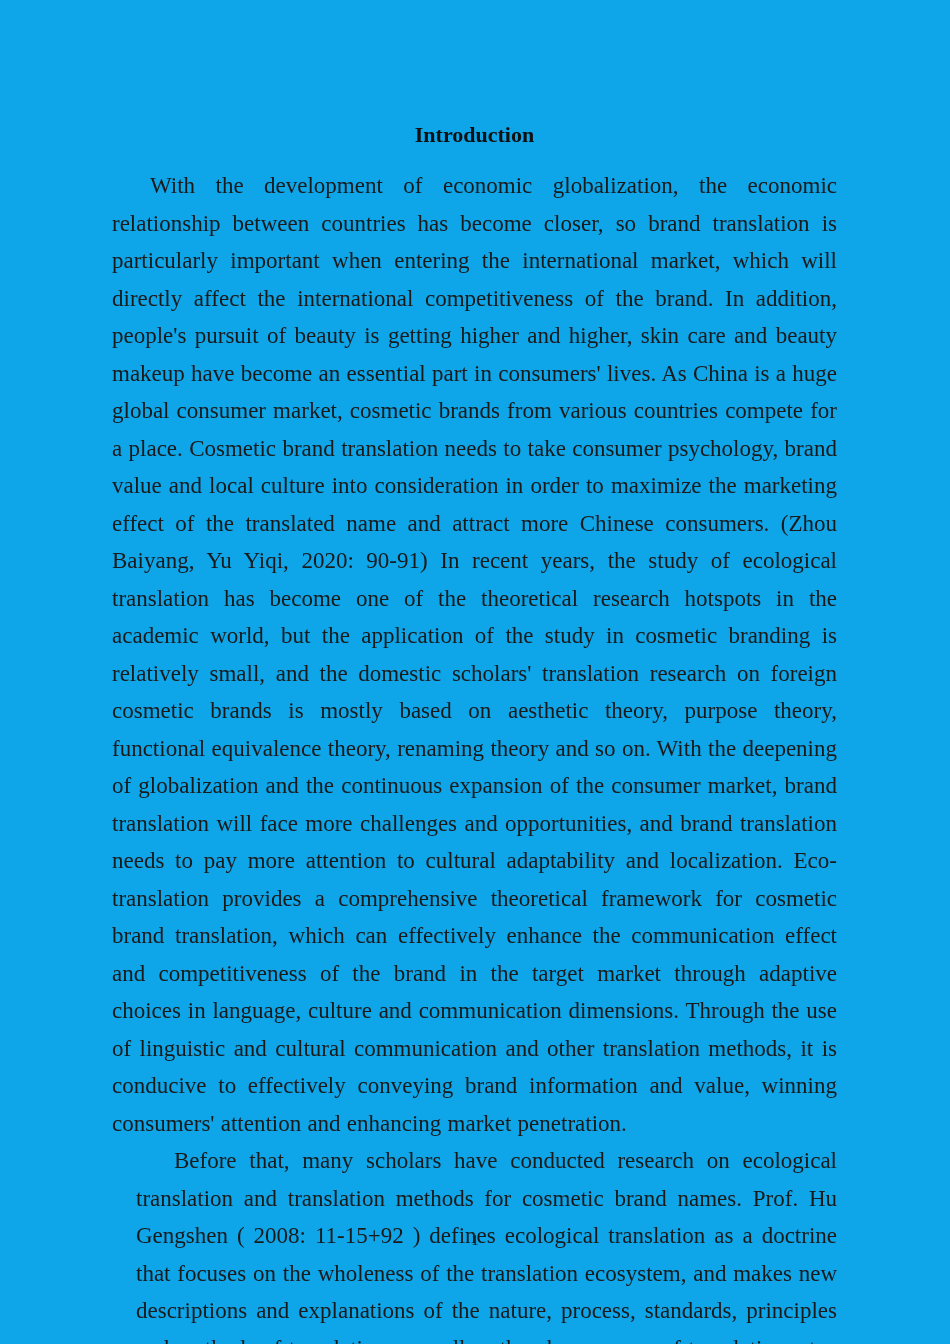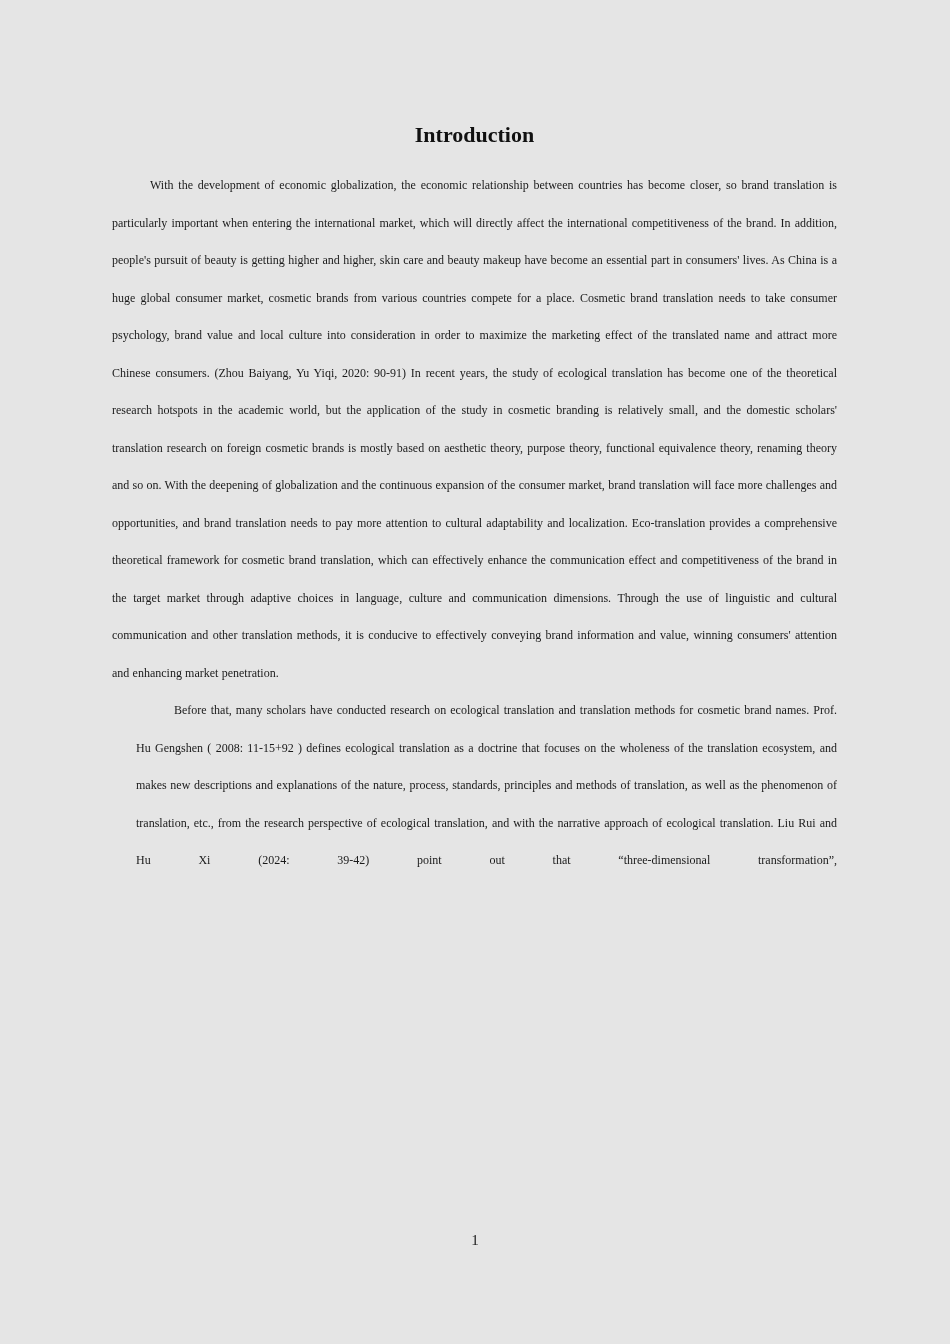--- a/index.html
+++ b/index.html
@@ -4,21 +4,21 @@
 <style>
   html, body {
     margin: 0;
     padding: 0;
     background: #ffffff;
   }
   .page {
     position: relative;
     width: 950px;
     height: 1344px;
-    background: #e5e5e5;
+    background: #0ea5e9;
     font-family: "Liberation Serif", "DejaVu Serif", serif;
     color: #1a1a1a;
     overflow: hidden;
   }
   .doc-title {
     position: absolute;
     top: 120px;
     left: 112px;
     width: 725px;
     margin: 0;
@@ -29,21 +29,21 @@
     color: #111111;
   }
   .doc-body {
     position: absolute;
     top: 167px;
     left: 112px;
     width: 725px;
   }
   .doc-body p {
     margin: 0;
-    font-size: 12px;
+    font-size: 23px;
     line-height: 37.5px;
     text-align: justify;
     text-indent: 38px;
     hyphens: none;
     overflow-wrap: normal;
     word-spacing: 0.02em;
   }
   .doc-body p.justify-last {
     text-align-last: justify;
     margin-left: 24px;

